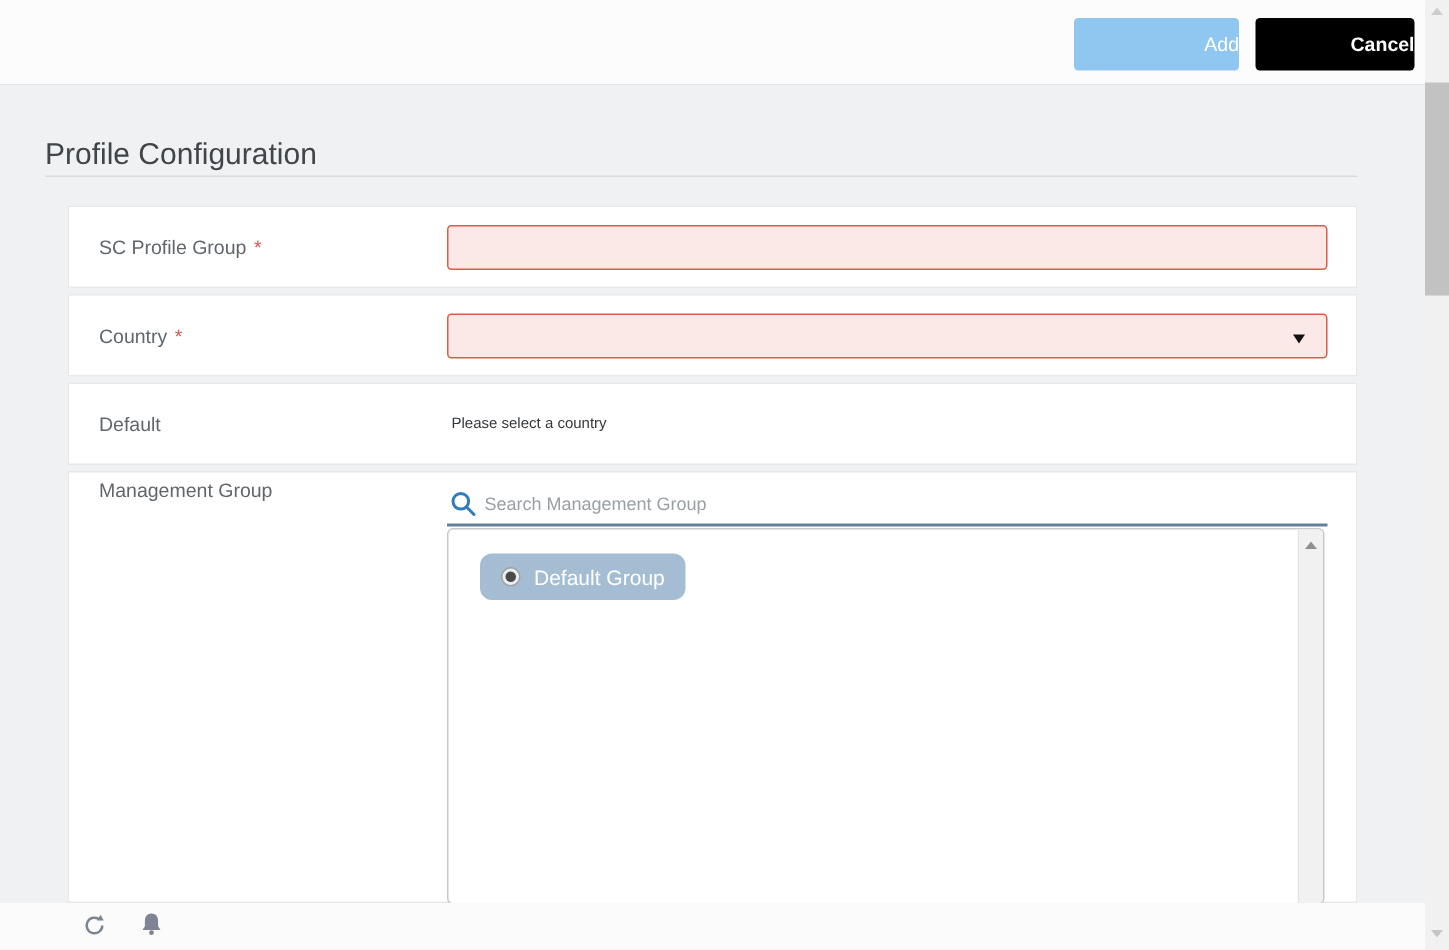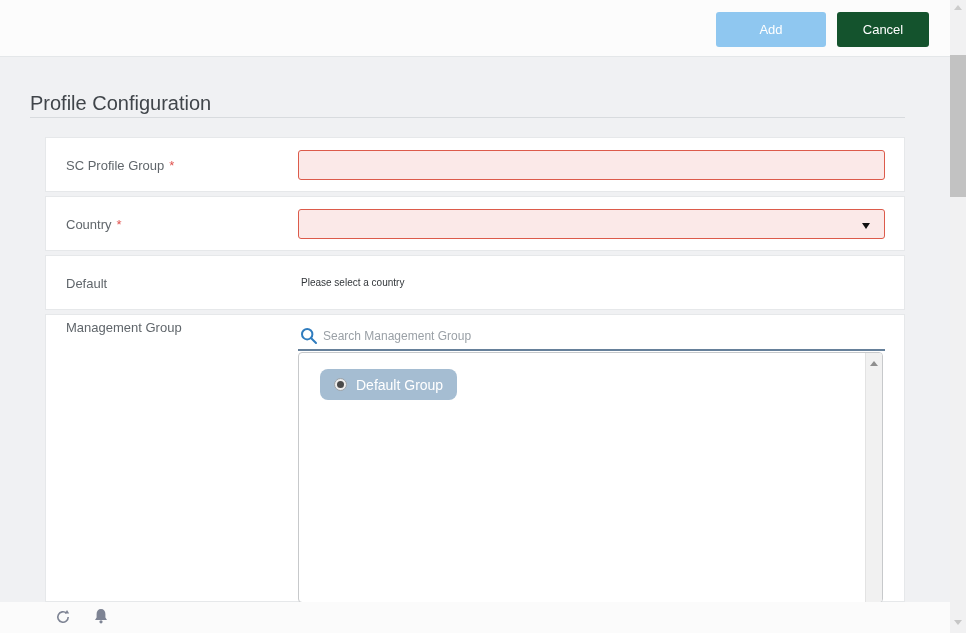--- a/index.html
+++ b/index.html
@@ -12,24 +12,24 @@
   }
 
   
   .header-bar {
     position:absolute; left:0; top:0; width:966px; height:57px;
     background:#FCFCFC; border-bottom:1px solid #E4E7E9; z-index:2;
   }
   .btn {
     position:absolute; top:12px; height:35px; width:110px;
     border:none; border-radius:3px; color:#FFFFFF; font-size:13px;
-    font-family:"Liberation Sans", sans-serif; cursor:pointer;
+    font-family:"Liberation Sans", sans-serif; cursor:pointer;text-align:right;
   }
   .btn-add    { left:716px; background:#8FC7F0; }
-  .btn-cancel { left:837px; width:92px; background:#14532d; }
+  .btn-cancel { left:837px; width:106px; background:#000000;font-weight:bold; }
 
   
   .page-title {
     position:absolute; left:30px; top:92px;
     font-size:20px; color:#40454A; z-index:1;
   }
   .title-divider {
     position:absolute; left:30px; top:117px; width:875px; height:1px;
     background:#D8DBDE; z-index:1;
   }

